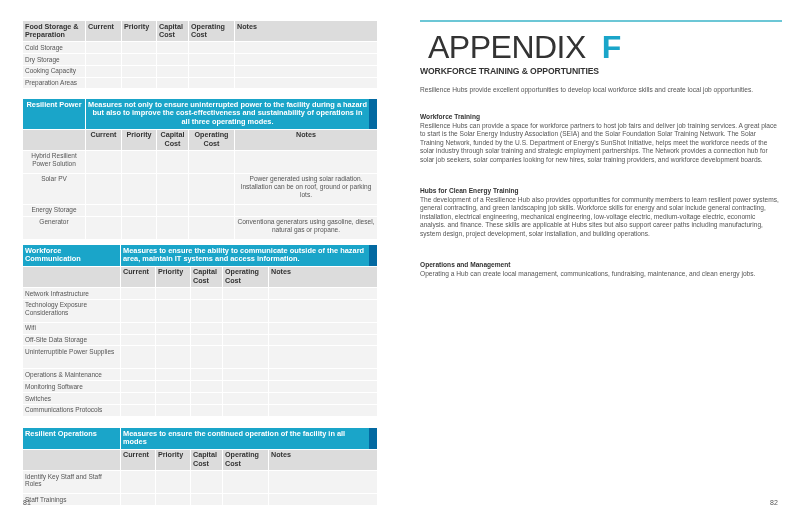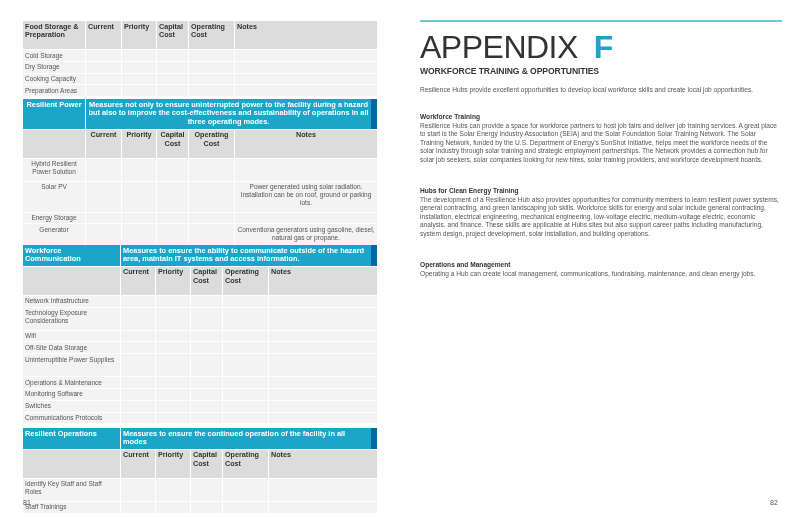--- a/index.html
+++ b/index.html
@@ -4,30 +4,30 @@
 <style>
   * { box-sizing: border-box; margin: 0; padding: 0; }
   html, body { width: 800px; height: 518px; background: #ffffff; overflow: hidden; }
   body { position: relative; font-family: "Liberation Sans", sans-serif; color: #444; }
 
   .page-left { position: absolute; left: 0; top: 0; width: 400px; height: 518px; }
   .page-right { position: absolute; left: 400px; top: 0; width: 400px; height: 518px; }
 
   table.t { position: absolute; left: 22px; width: 356px; border-collapse: separate; border-spacing: 1px; font-size: 6.6px; }
   table.t td { vertical-align: top; padding: 1.5px 2px; line-height: 1.2; }
-  tr.colhead td { background: #dcdcdc; font-weight: bold; color: #333; font-size: 7.2px; height: 28px; }
+  tr.colhead td { background: #dcdcdc; font-weight: bold; color: #333; font-size: 7.2px; height: 20px; }
   tr.row td { background: #f3f3f3; color: #555; }
   tr.row td.label { font-size: 6.5px; }
   tr.teal td { background: #1aa5c9; color: #ffffff; font-weight: bold; font-size: 7.4px; line-height: 1.2; }
-  tr.teal td.desc { border-right: 6px solid #0369a1; }
+  tr.teal td.desc { border-right: 8px solid #0369a1; }
 
   .pnum { position: absolute; font-size: 7px; color: #555; }
 
   .topline { position: absolute; left: 20px; top: 20px; width: 362px; height: 2px; background: #6cc7d6; }
-  .title { position: absolute; left: 20px; top: 31px; font-size: 32px; color: #333; letter-spacing: -0.5px; font-weight: normal; line-height: 1; }
+  .title { position: absolute; left: 28px; top: 31px; font-size: 32px; color: #333; letter-spacing: -0.5px; font-weight: normal; line-height: 1; }
   .title .letter { color: #1aa5c9; font-weight: bold; margin-left: 16px; }
   .subtitle { position: absolute; left: 20px; top: 66px; font-size: 8.6px; font-weight: bold; color: #333; letter-spacing: -0.1px; }
   .para { position: absolute; left: 20px; width: 360px; font-size: 6.6px; line-height: 8.6px; color: #555; }
   .para .h { font-weight: bold; color: #333; display: block; }
 </style>
 </head>
 <body>
 
 <div class="page-left">
 

